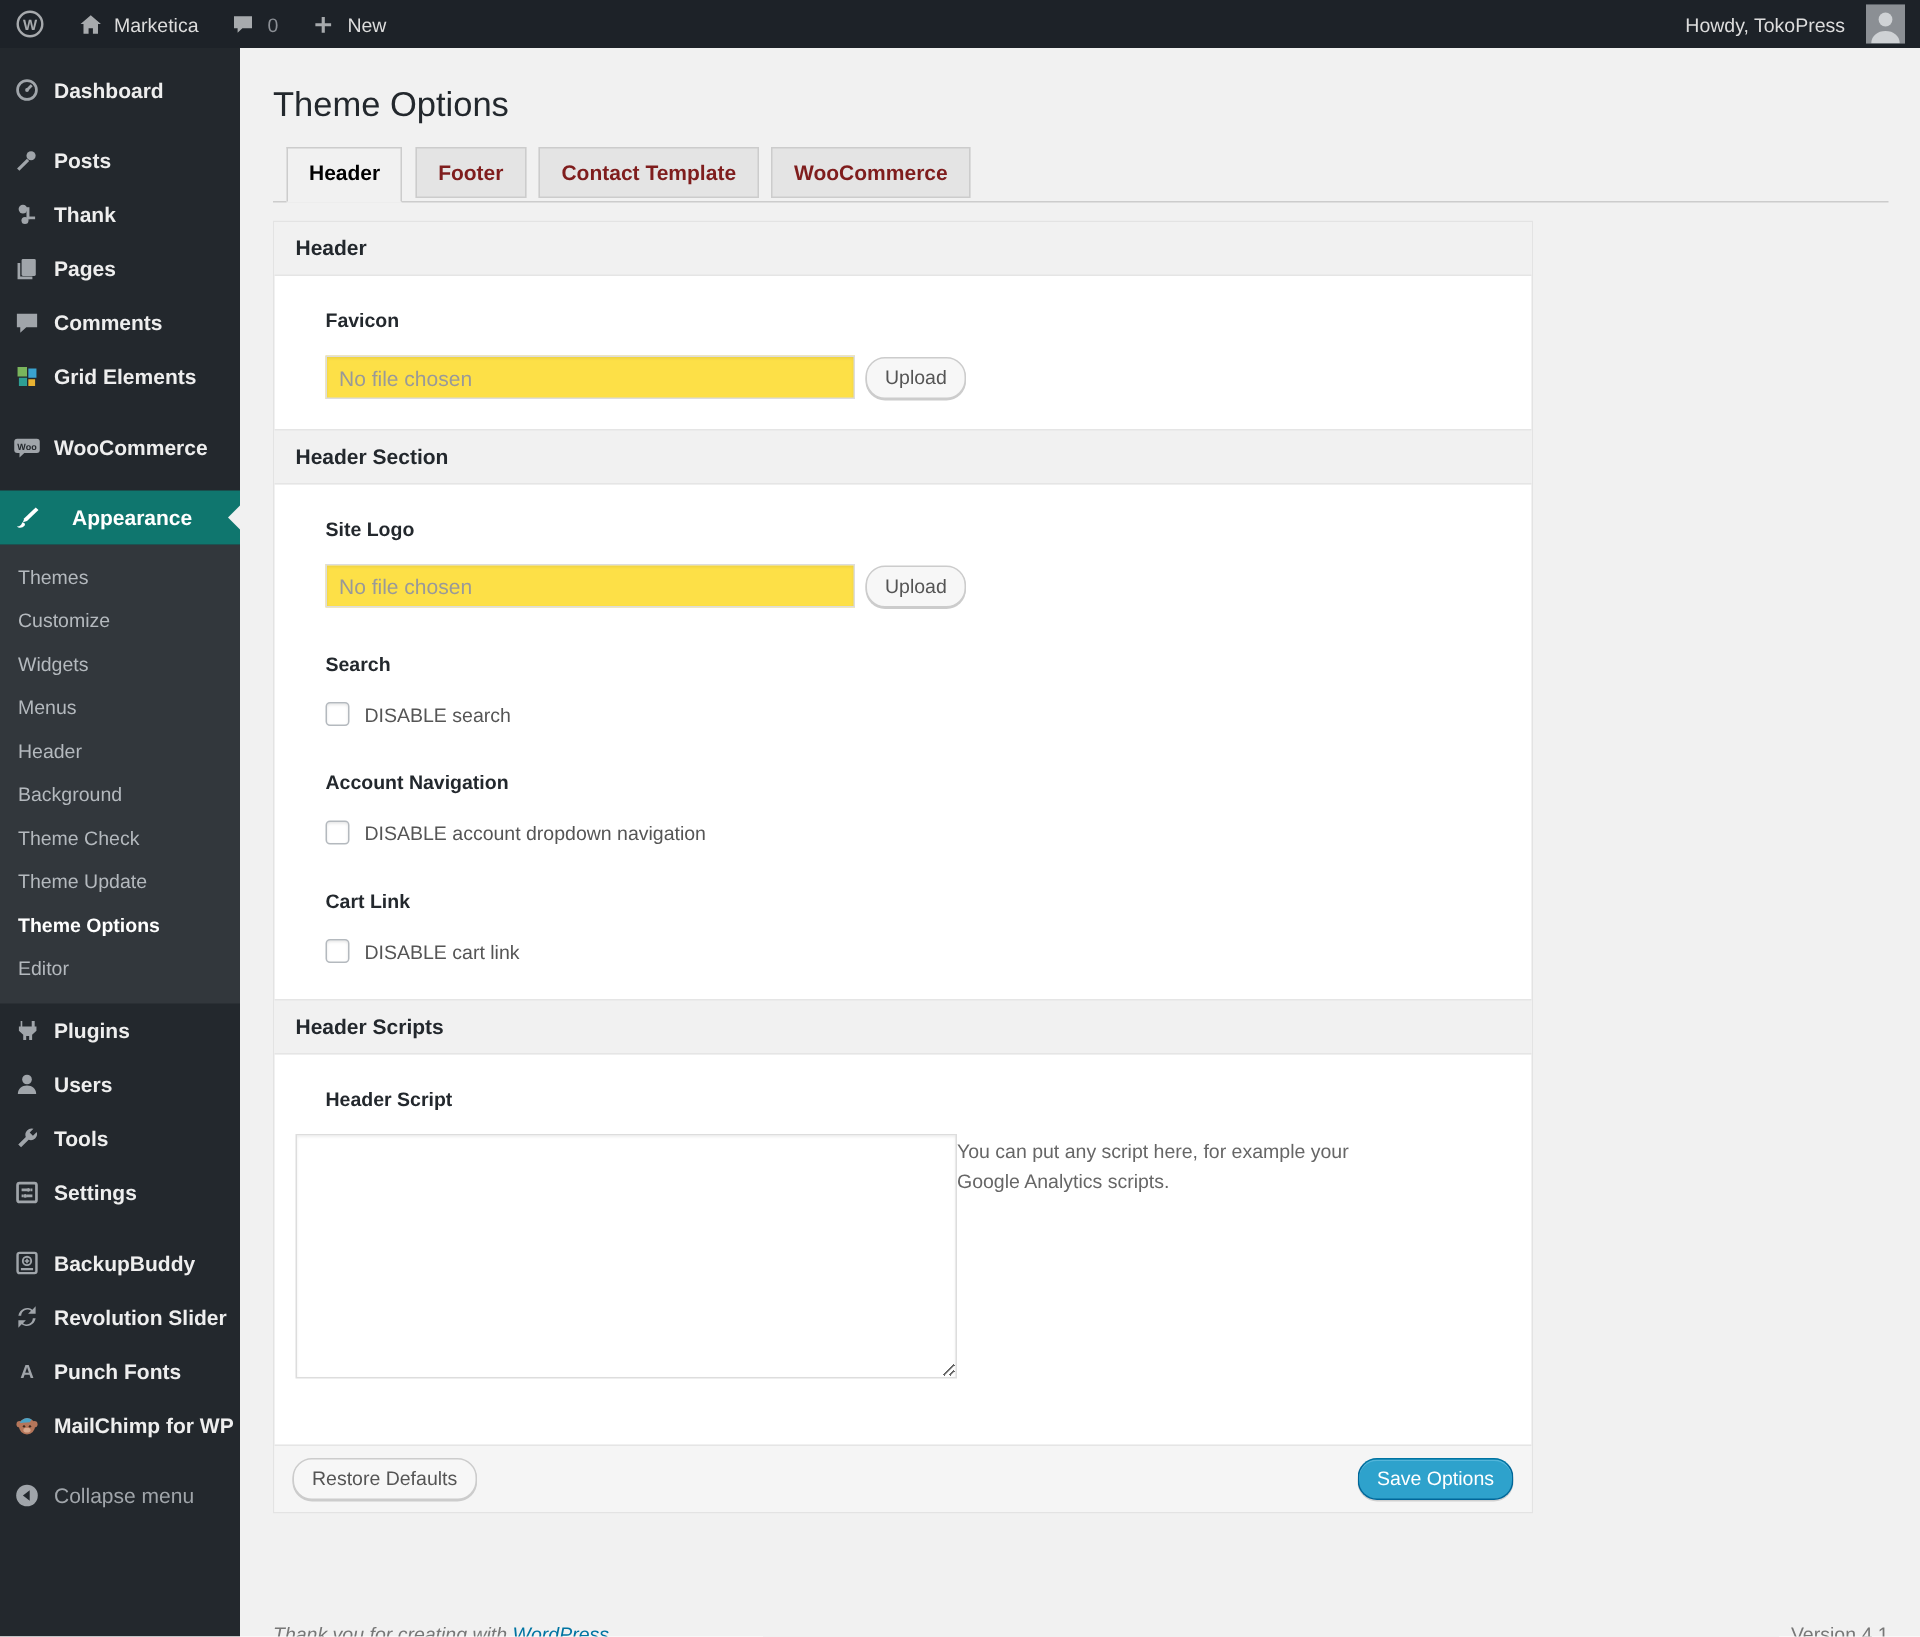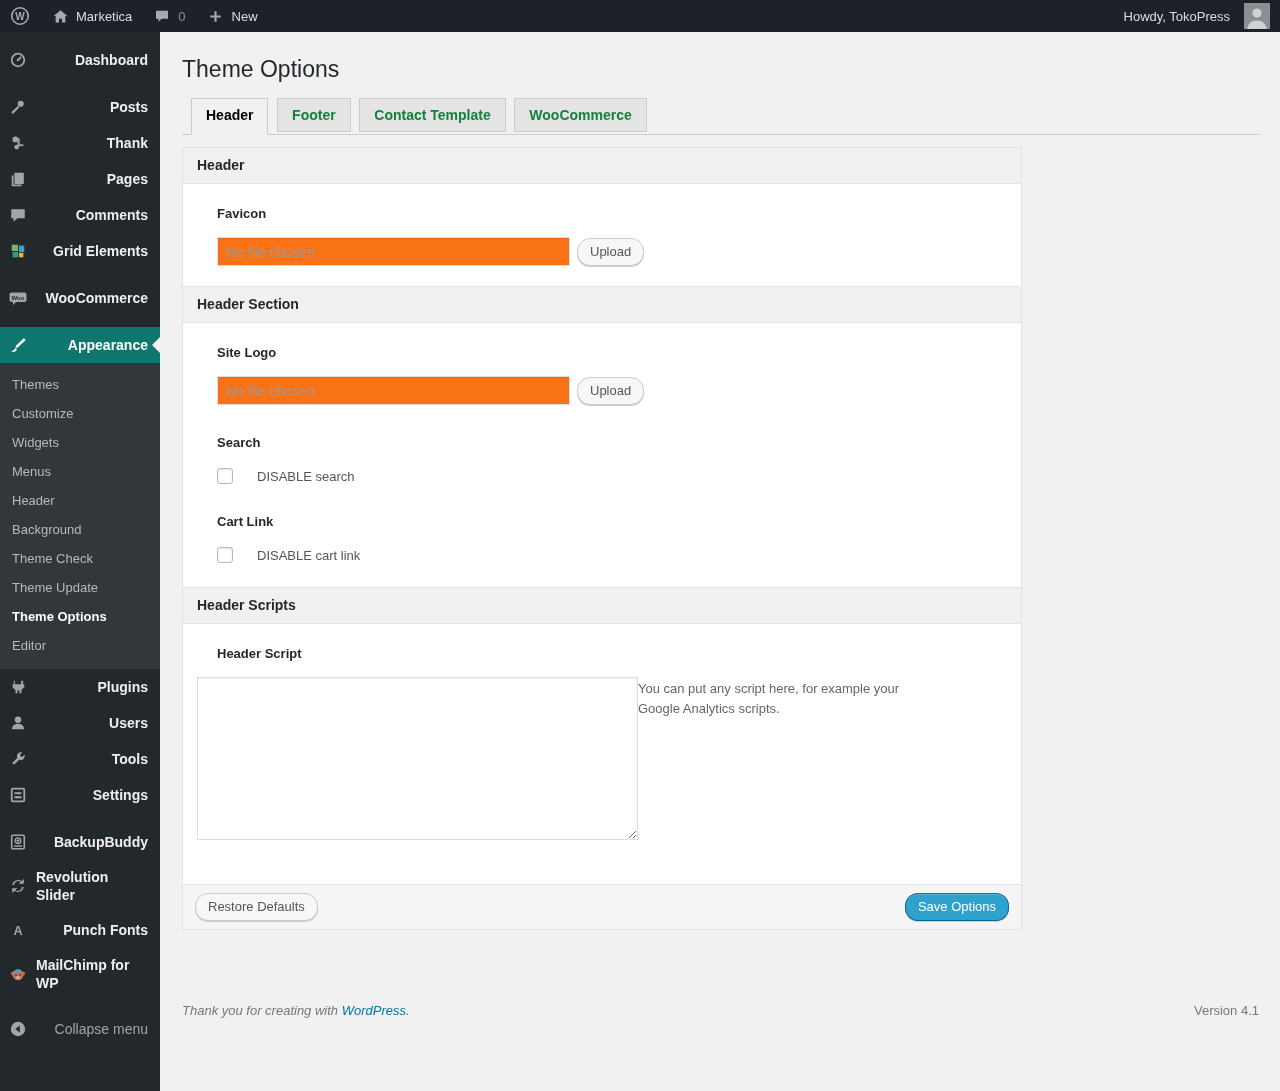--- a/index.html
+++ b/index.html
@@ -19,73 +19,73 @@
   .ab-item { display:flex; align-items:center; gap:6px; padding:0 10px; cursor:pointer; color:#ddd; }
   .ab-icon { width:20px; height:20px; display:flex; align-items:center; justify-content:center; color:#a7aaad; }
   .ab-right .ab-item { padding-right:10px; }
   .avatar { width:26px; height:26px; margin-left:8px; background:#8b8f94; overflow:hidden; flex:none; }
   
   #sidebar {
     position:absolute; top:32px; left:0; bottom:0; width:160px; background:#23282d;
     z-index:10; padding-top:10px;
   }
   .menu-item {
-    display:flex; align-items:center; gap:8px; padding:8px 12px 8px 8px;
-    color:#eee; font-size:14px; font-weight:600; cursor:pointer; position:relative; line-height:18px;justify-content:space-between;
+    display:flex; align-items:center; gap:8px; padding:8px 0 8px 8px;
+    color:#eee; font-size:14px; font-weight:600; cursor:pointer; position:relative; line-height:18px;
   }
   .mi-icon { width:20px; height:20px; color:#a0a5aa; flex:none; display:flex; align-items:center; justify-content:center; }
   .menu-item.active { background:#0f766e; color:#fff;gap:20px; }
   .menu-item.active .mi-icon { color:#fff; }
   .active-arrow {
     position:absolute; right:0; top:50%; margin-top:-8px; width:0; height:0;
     border:8px solid transparent; border-right-color:#f1f1f1;
   }
   .menu-sep { height:11px; }
   .submenu { background:#32373c; padding:7px 0 9px; }
   .submenu-item { padding:7px 12px; font-size:13px; color:#b4b9be; cursor:pointer; line-height:15px; }
   .submenu-item.current { color:#fff; font-weight:bold; }
   
   #content { position:absolute; left:160px; top:32px; right:0; bottom:0; padding:0 21px 0 22px; }
   .page-title { margin:0; padding:23px 0 10px; font-size:23px; font-weight:400; color:#23282d; line-height:29px; }
   .tabs-row { position:relative; height:37px; padding-left:9px; margin-top:4px; }
   .tabs-row::after { content:""; position:absolute; left:0; right:0; bottom:0; height:1px; background:#ccc; }
   .nav-tab {
     position:relative; display:inline-block; margin-right:5px; padding:8px 14px 7px;
     border:1px solid #ccc; background:#e4e4e4; font-size:14px; font-weight:600;
-    color:#15803d; z-index:1; cursor:pointer; line-height:17px;
+    color:#7f1d1d; z-index:1; cursor:pointer; line-height:17px;
   }
   .nav-tab.active {
     background:#f1f1f1; border-bottom-color:#f1f1f1; color:#000; z-index:2; padding-bottom:10px;
   }
   
   .panel { width:840px; background:#fff; border:1px solid #e3e3e3; margin-top:12px; }
   .section-bar {
     background:#f1f1f1; border-bottom:1px solid #e5e5e5; padding:9px 14px;
     font-size:14px; font-weight:600; color:#23282d; line-height:17px;
   }
   .section-bar.mid { border-top:1px solid #e5e5e5; }
   .field { padding:22px 14px 2px;margin-left:20px; }
   .field-label { font-size:13px; font-weight:700; color:#23282d; margin-bottom:16px; line-height:15px; }
   .file-row { display:flex; align-items:center; gap:7px; padding-bottom:18px; }
   .file-input {
-    width:353px; height:29px; border:1px solid #ddd; background:#f97316;
+    width:353px; height:29px; border:1px solid #ddd; background:#fde047;
     box-shadow:inset 0 1px 2px rgba(0,0,0,.07); padding:0 8px; font-size:14px;
     color:#32373c; font-family:inherit; outline:none;
   }
   .file-input::placeholder { color:#999; opacity:1; }
   .button {
     display:inline-block; background:#f7f7f7; border:1px solid #ccc; border-radius:13px;
     padding:5px 12px; font-size:13px; color:#555; box-shadow:0 1px 0 #ccc;
     cursor:pointer; font-family:inherit; line-height:16px; white-space:nowrap;
   }
   .button-primary {
     background:#2ea2cc; border-color:#0074a2 #006799 #006799; color:#fff;
     box-shadow:inset 0 1px 0 rgba(120,200,230,.5), 0 1px 0 rgba(0,0,0,.15);
   }
-  .checkbox-row { display:flex; align-items:center; gap:24px; padding:2px 0 16px; }
+  .checkbox-row { display:flex; align-items:center; gap:10px; padding:2px 0 16px; }
   .wp-checkbox {
     appearance:none; -webkit-appearance:none; width:16px; height:16px; margin:0;
     border:1px solid #b4b9be; border-radius:3px; background:#fff;
     box-shadow:inset 0 1px 2px rgba(0,0,0,.1); cursor:pointer; flex:none;
   }
   .checkbox-label { font-size:13px; color:#555; cursor:pointer; line-height:15px; }
   .script-row { display:flex; align-items:flex-start; padding:0 14px 44px; }
   .script-textarea {
     width:441px; height:163px; border:1px solid #ddd; background:#fff;
     box-shadow:inset 0 1px 2px rgba(0,0,0,.07); resize:both; font-family:inherit;
@@ -387,20 +387,27 @@
     </div>
 
     <div class="field" style="padding-top:10px;">
       <div class="field-label">Search</div>
       <div class="checkbox-row">
         <input type="checkbox" class="wp-checkbox" style="">
         <span class="checkbox-label">DISABLE search</span>
       </div>
     </div>
 
+    <div class="field" style="padding-top:12px;">
+      <div class="field-label">Account Navigation</div>
+      <div class="checkbox-row">
+        <input type="checkbox" class="wp-checkbox" style="">
+        <span class="checkbox-label">DISABLE account dropdown navigation</span>
+      </div>
+    </div>
 
     <div class="field" style="padding-top:12px; padding-bottom:8px;">
       <div class="field-label">Cart Link</div>
       <div class="checkbox-row">
         <input type="checkbox" class="wp-checkbox" style="">
         <span class="checkbox-label">DISABLE cart link</span>
       </div>
     </div>
 
     <div class="section-bar mid">Header Scripts</div>

